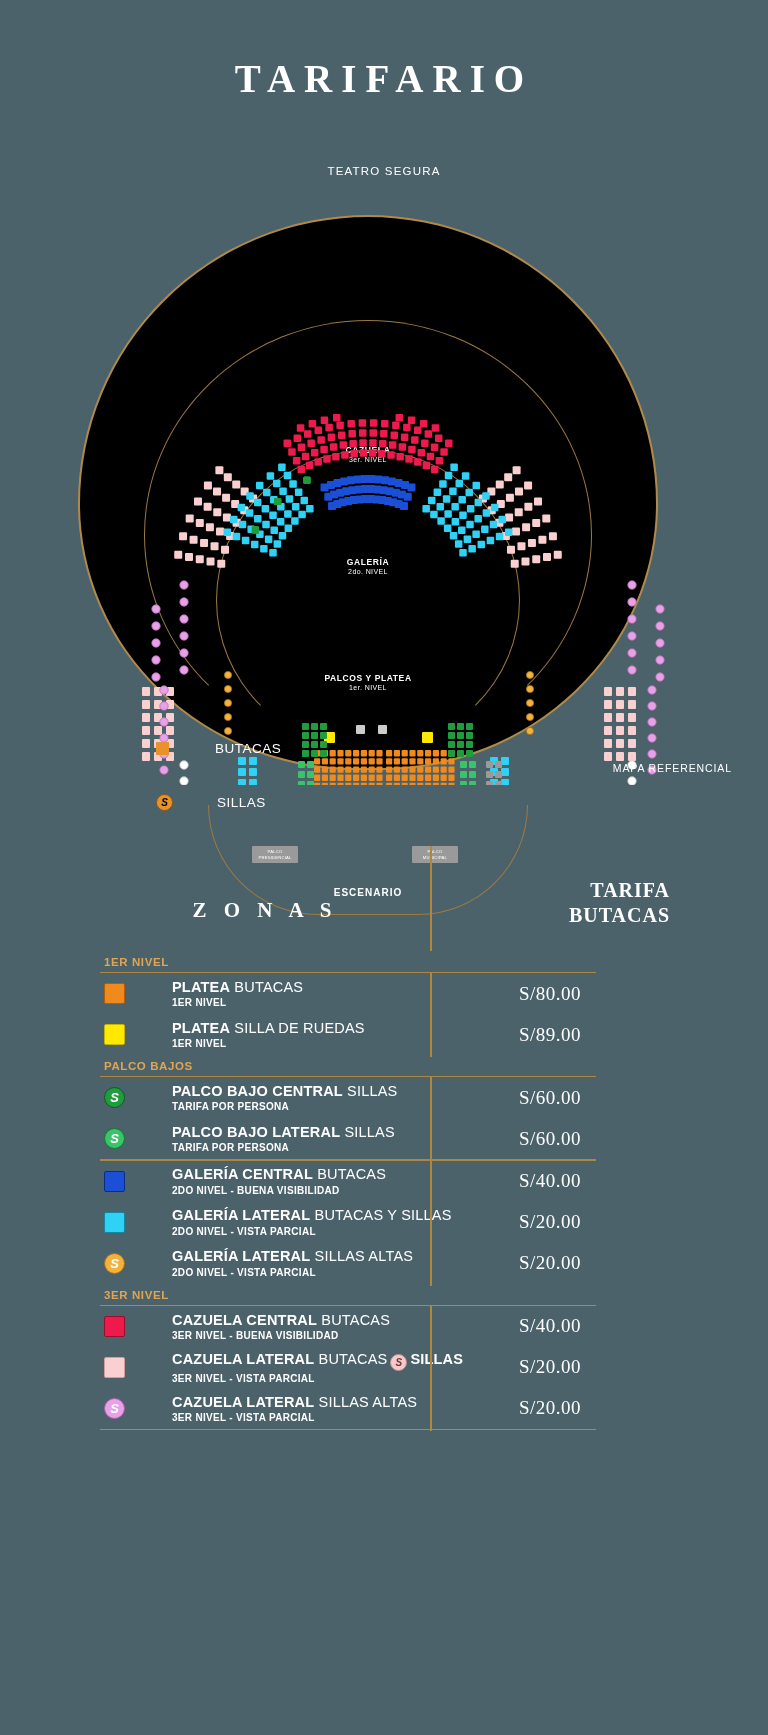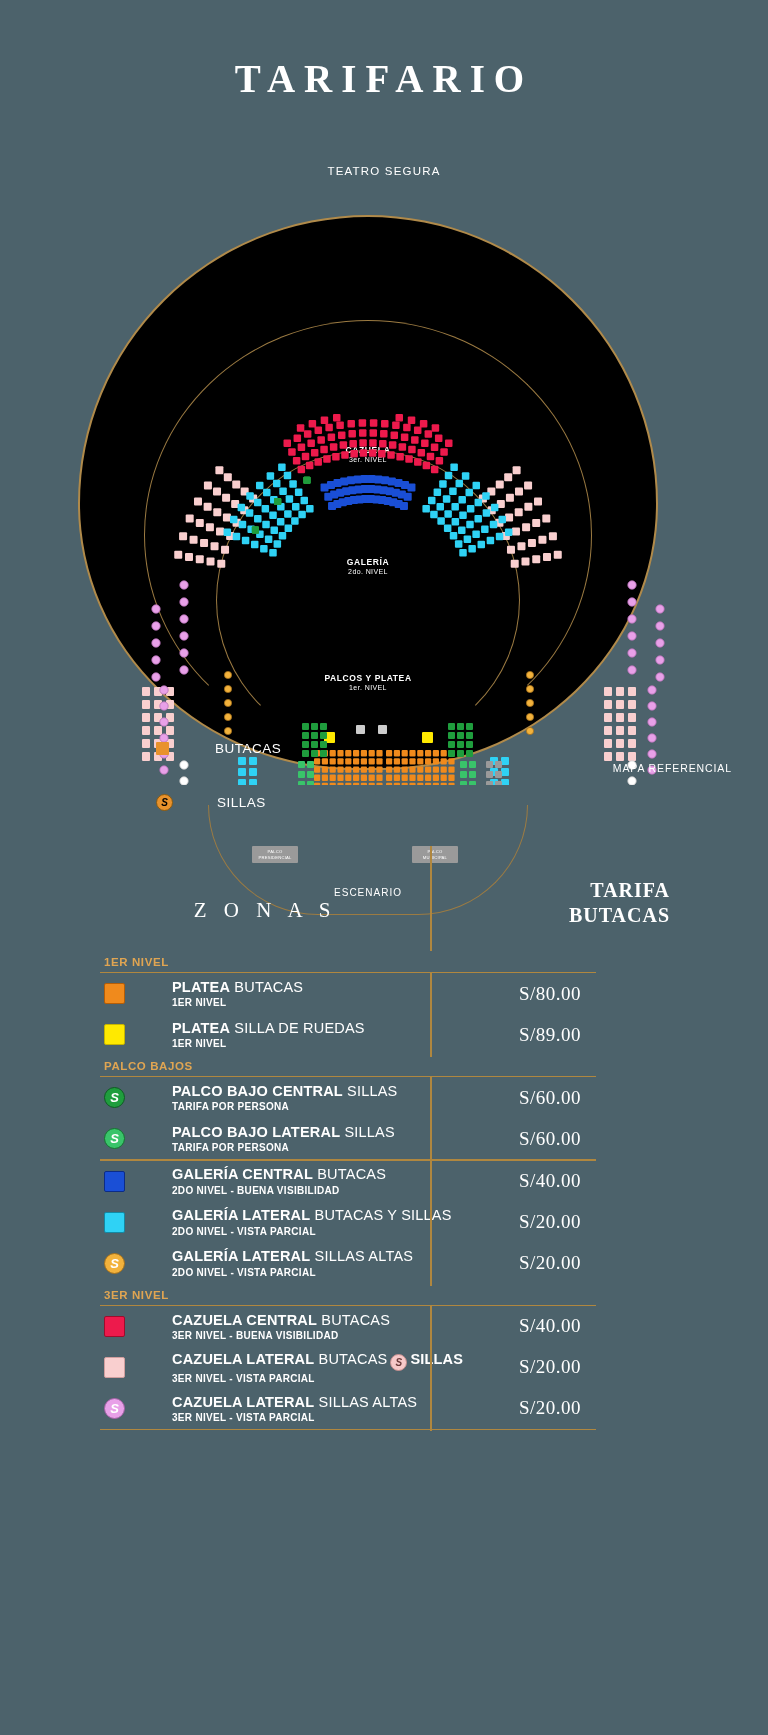--- a/index.html
+++ b/index.html
@@ -45,21 +45,21 @@
   .ring2{left:88px;top:115px;width:448px;height:430px;border-bottom-color:transparent;}
   .ring3{left:160px;top:245px;width:304px;height:300px;border-bottom-color:transparent;}
   .lbl{
     position:absolute;text-align:center;color:#ffffff;line-height:1.25;
   }
   .lbl .big{font-size:8.5px;font-weight:bold;letter-spacing:.6px;}
   .lbl .sml{font-size:7px;letter-spacing:.4px;}
   .lbl-cazuela{left:222px;top:240px;width:180px;}
   .lbl-galeria{left:222px;top:352px;width:180px;}
   .lbl-palcos{left:222px;top:468px;width:180px;}
-  .lbl-escenario{left:222px;top:682px;width:180px;font-size:10px;font-weight:normal;letter-spacing:1px;}
+  .lbl-escenario{left:222px;top:682px;width:180px;font-size:10px;font-weight:bold;letter-spacing:1px;}
 
   .stage-curve{
     position:absolute;left:152px;top:600px;width:320px;height:110px;
     border:1.8px solid #9c7b42;border-top:none;border-radius:0 0 160px 160px;
     box-sizing:border-box;
   }
 
   .boxlbl{
     position:absolute;background:#9a9a9a;color:#ffffff;
     font-size:4.2px;text-align:center;line-height:1.35;
@@ -79,21 +79,21 @@
   .map-ref{
     position:absolute;right:36px;top:762px;font-size:10.5px;letter-spacing:.9px;color:#ffffff;
   }
 
   
   .table{position:absolute;left:0;top:846px;width:768px;}
   .tbl-head{position:relative;height:105px;}
   .vline{position:absolute;left:430px;top:0;width:1.5px;height:105px;background:#b0873f;}
   .th-zonas{
     position:absolute;left:100px;top:52px;width:330px;text-align:center;
-    font-family:"Liberation Serif",serif;font-size:21px;font-weight:normal;letter-spacing:6px;
+    font-family:"Liberation Serif",serif;font-size:21px;font-weight:bold;letter-spacing:6px;
   }
   .th-tarifa{
     position:absolute;left:440px;top:32px;width:230px;text-align:right;
     font-family:"Liberation Serif",serif;font-size:20px;font-weight:bold;line-height:1.25;letter-spacing:1px;
   }
 
   .group{position:relative;}
   .grp-title{
     color:#e0a552;font-size:11.5px;font-weight:bold;letter-spacing:.6px;
     padding:5px 0 4px 104px;

